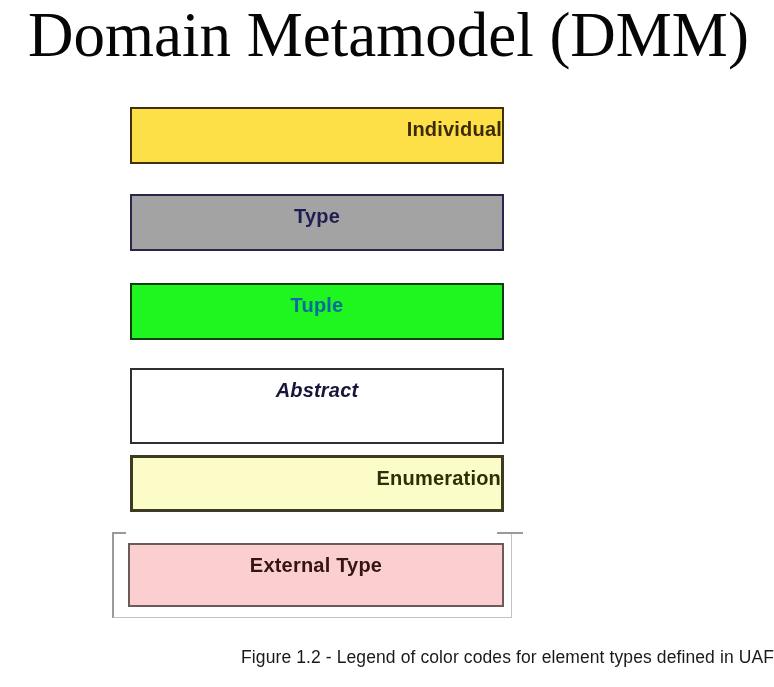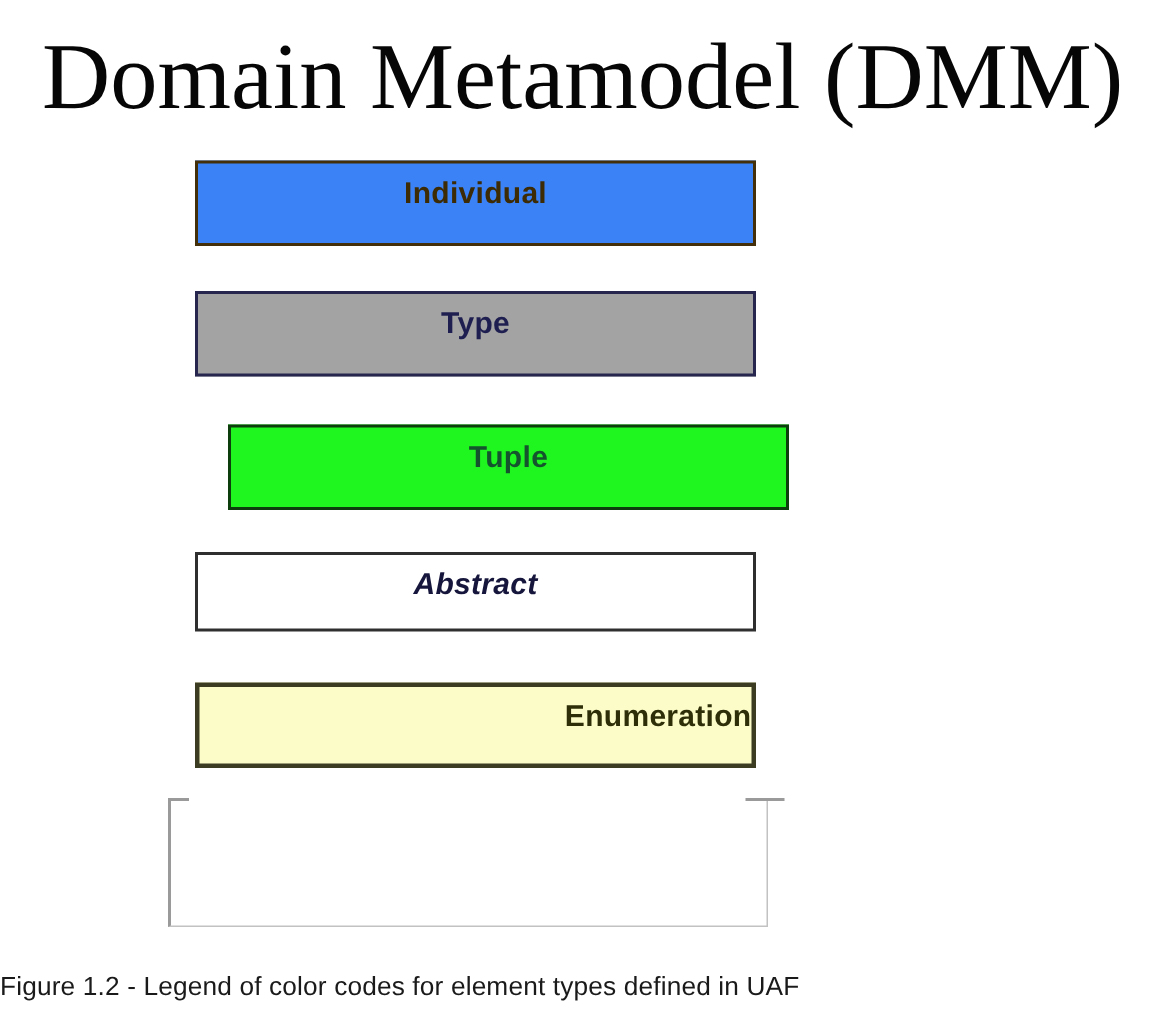--- a/index.html
+++ b/index.html
@@ -11,21 +11,21 @@
     position: relative;
     width: 774px;
     height: 687px;
     background: #ffffff;
     overflow: hidden;
     font-family: "Liberation Sans", sans-serif;
   }
   .title {
     position: absolute;
     left: 28px;
-    top: 18px;
+    top: 2px;
     width: 730px;
     font-family: "Liberation Serif", serif;
     font-weight: 400;
     font-size: 63px;
     line-height: 1.05;
     color: #060606;
     white-space: nowrap;
   }
   .legend-box {
     position: absolute;
@@ -38,21 +38,21 @@
     justify-content: center;
     align-items: flex-start;
     padding-top: 9px;
     font-size: 20px;
     font-weight: 700;
     letter-spacing: 0.2px;
   }
   .box-individual  { top: 107px; }
   .box-type        { top: 194px; }
   .box-tuple       { top: 283px; }
-  .box-abstract    { top: 368px; height: 53px; }
+  .box-abstract    { top: 368px; height: 76px; }
   .box-enumeration { top: 455px; border-width: 3px; }
   .box-abstract .label { font-style: italic; }
 
   .external-frame {
     position: absolute;
     left: 112px;
     top: 533px;
     width: 400px;
     height: 85px;
     box-sizing: border-box;
@@ -82,54 +82,57 @@
     align-items: flex-start;
     padding-top: 9px;
     font-size: 20px;
     font-weight: 700;
   }
   .caption {
     position: absolute;
     left: 0;
     top: 647px;
     width: 774px;
-    text-align: left;
+    text-align: right;
     font-size: 17.5px;
     font-weight: 400;
     color: #1a1a1a;
     letter-spacing: 0.1px;
   }
 </style>
 </head>
 <body>
 
 <div class="page">
 
   <div class="title">Domain Metamodel (DMM)</div>
 
-  <div class="legend-box box-individual" style="background: #3b82f6; border-color: rgb(67, 48, 10); color: rgb(61, 43, 5);">
+  <div class="legend-box box-individual" style="background: #fde047; border-color: rgb(67, 48, 10); color: rgb(61, 43, 5); justify-content: flex-end;">
     <span class="label">Individual</span>
   </div>
 
   <div class="legend-box box-type" style="background: #a3a3a3; border-color: rgb(38, 38, 78); color: rgb(30, 30, 80);">
     <span class="label">Type</span>
   </div>
 
-  <div class="legend-box box-tuple" style="background: rgb(31, 246, 31); border-color: rgb(13, 61, 13); color: #14532d; margin-left: 22px;">
+  <div class="legend-box box-tuple" style="background: rgb(31, 246, 31); border-color: rgb(13, 61, 13); color: #0369a1;">
     <span class="label">Tuple</span>
   </div>
 
   <div class="legend-box box-abstract" style="background: rgb(255, 255, 255); border-color: rgb(47, 47, 47); color: rgb(22, 22, 60);">
     <span class="label">Abstract</span>
   </div>
 
   <div class="legend-box box-enumeration" style="background: rgb(252, 252, 201); border-color: rgb(60, 60, 34); color: rgb(46, 46, 8); justify-content: flex-end;">
     <span class="label">Enumeration</span>
   </div>
 
   <div class="external-frame">
     <div class="frame-tick left"></div>
     <div class="frame-tick right"></div>
+    <div class="legend-box box-external" style="background: rgb(251, 207, 208); border-color: rgb(107, 90, 90); color: rgb(53, 20, 20);">
+      <span class="label">External Type</span>
+    </div>
   </div>
 
   <div class="caption">Figure 1.2 - Legend of color codes for element types defined in UAF</div>
 
 </div>
 
 </body></html>

